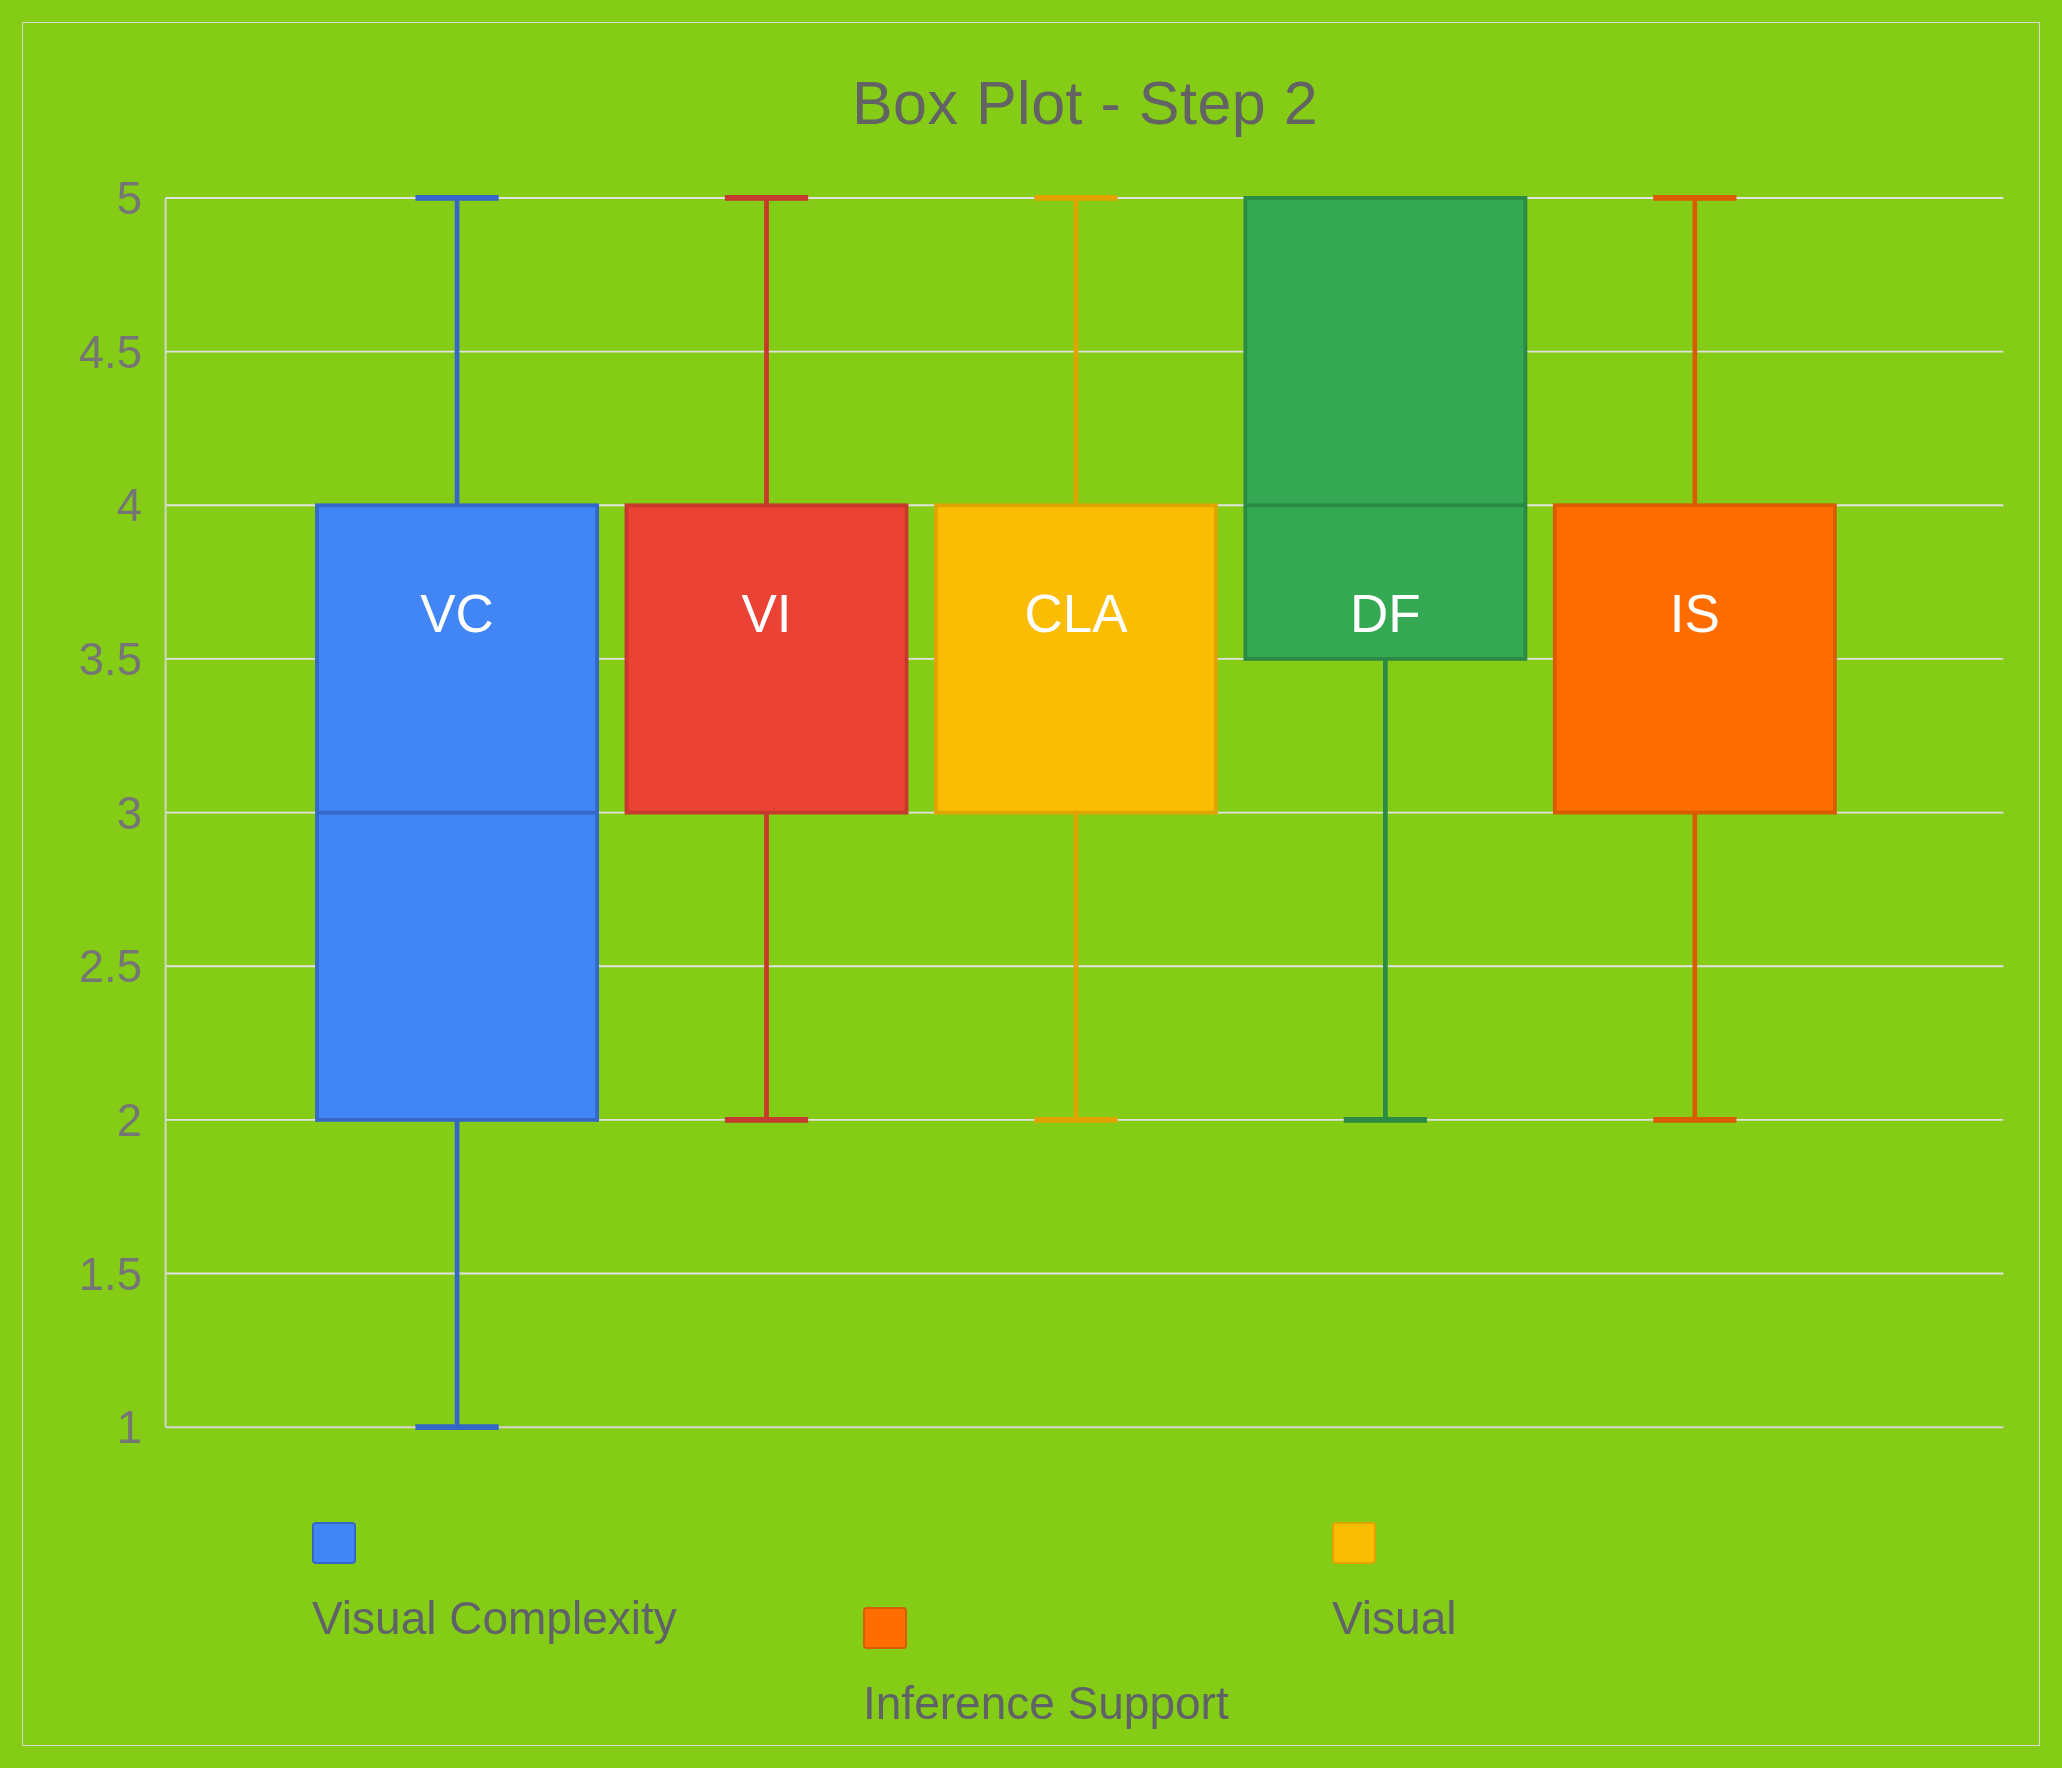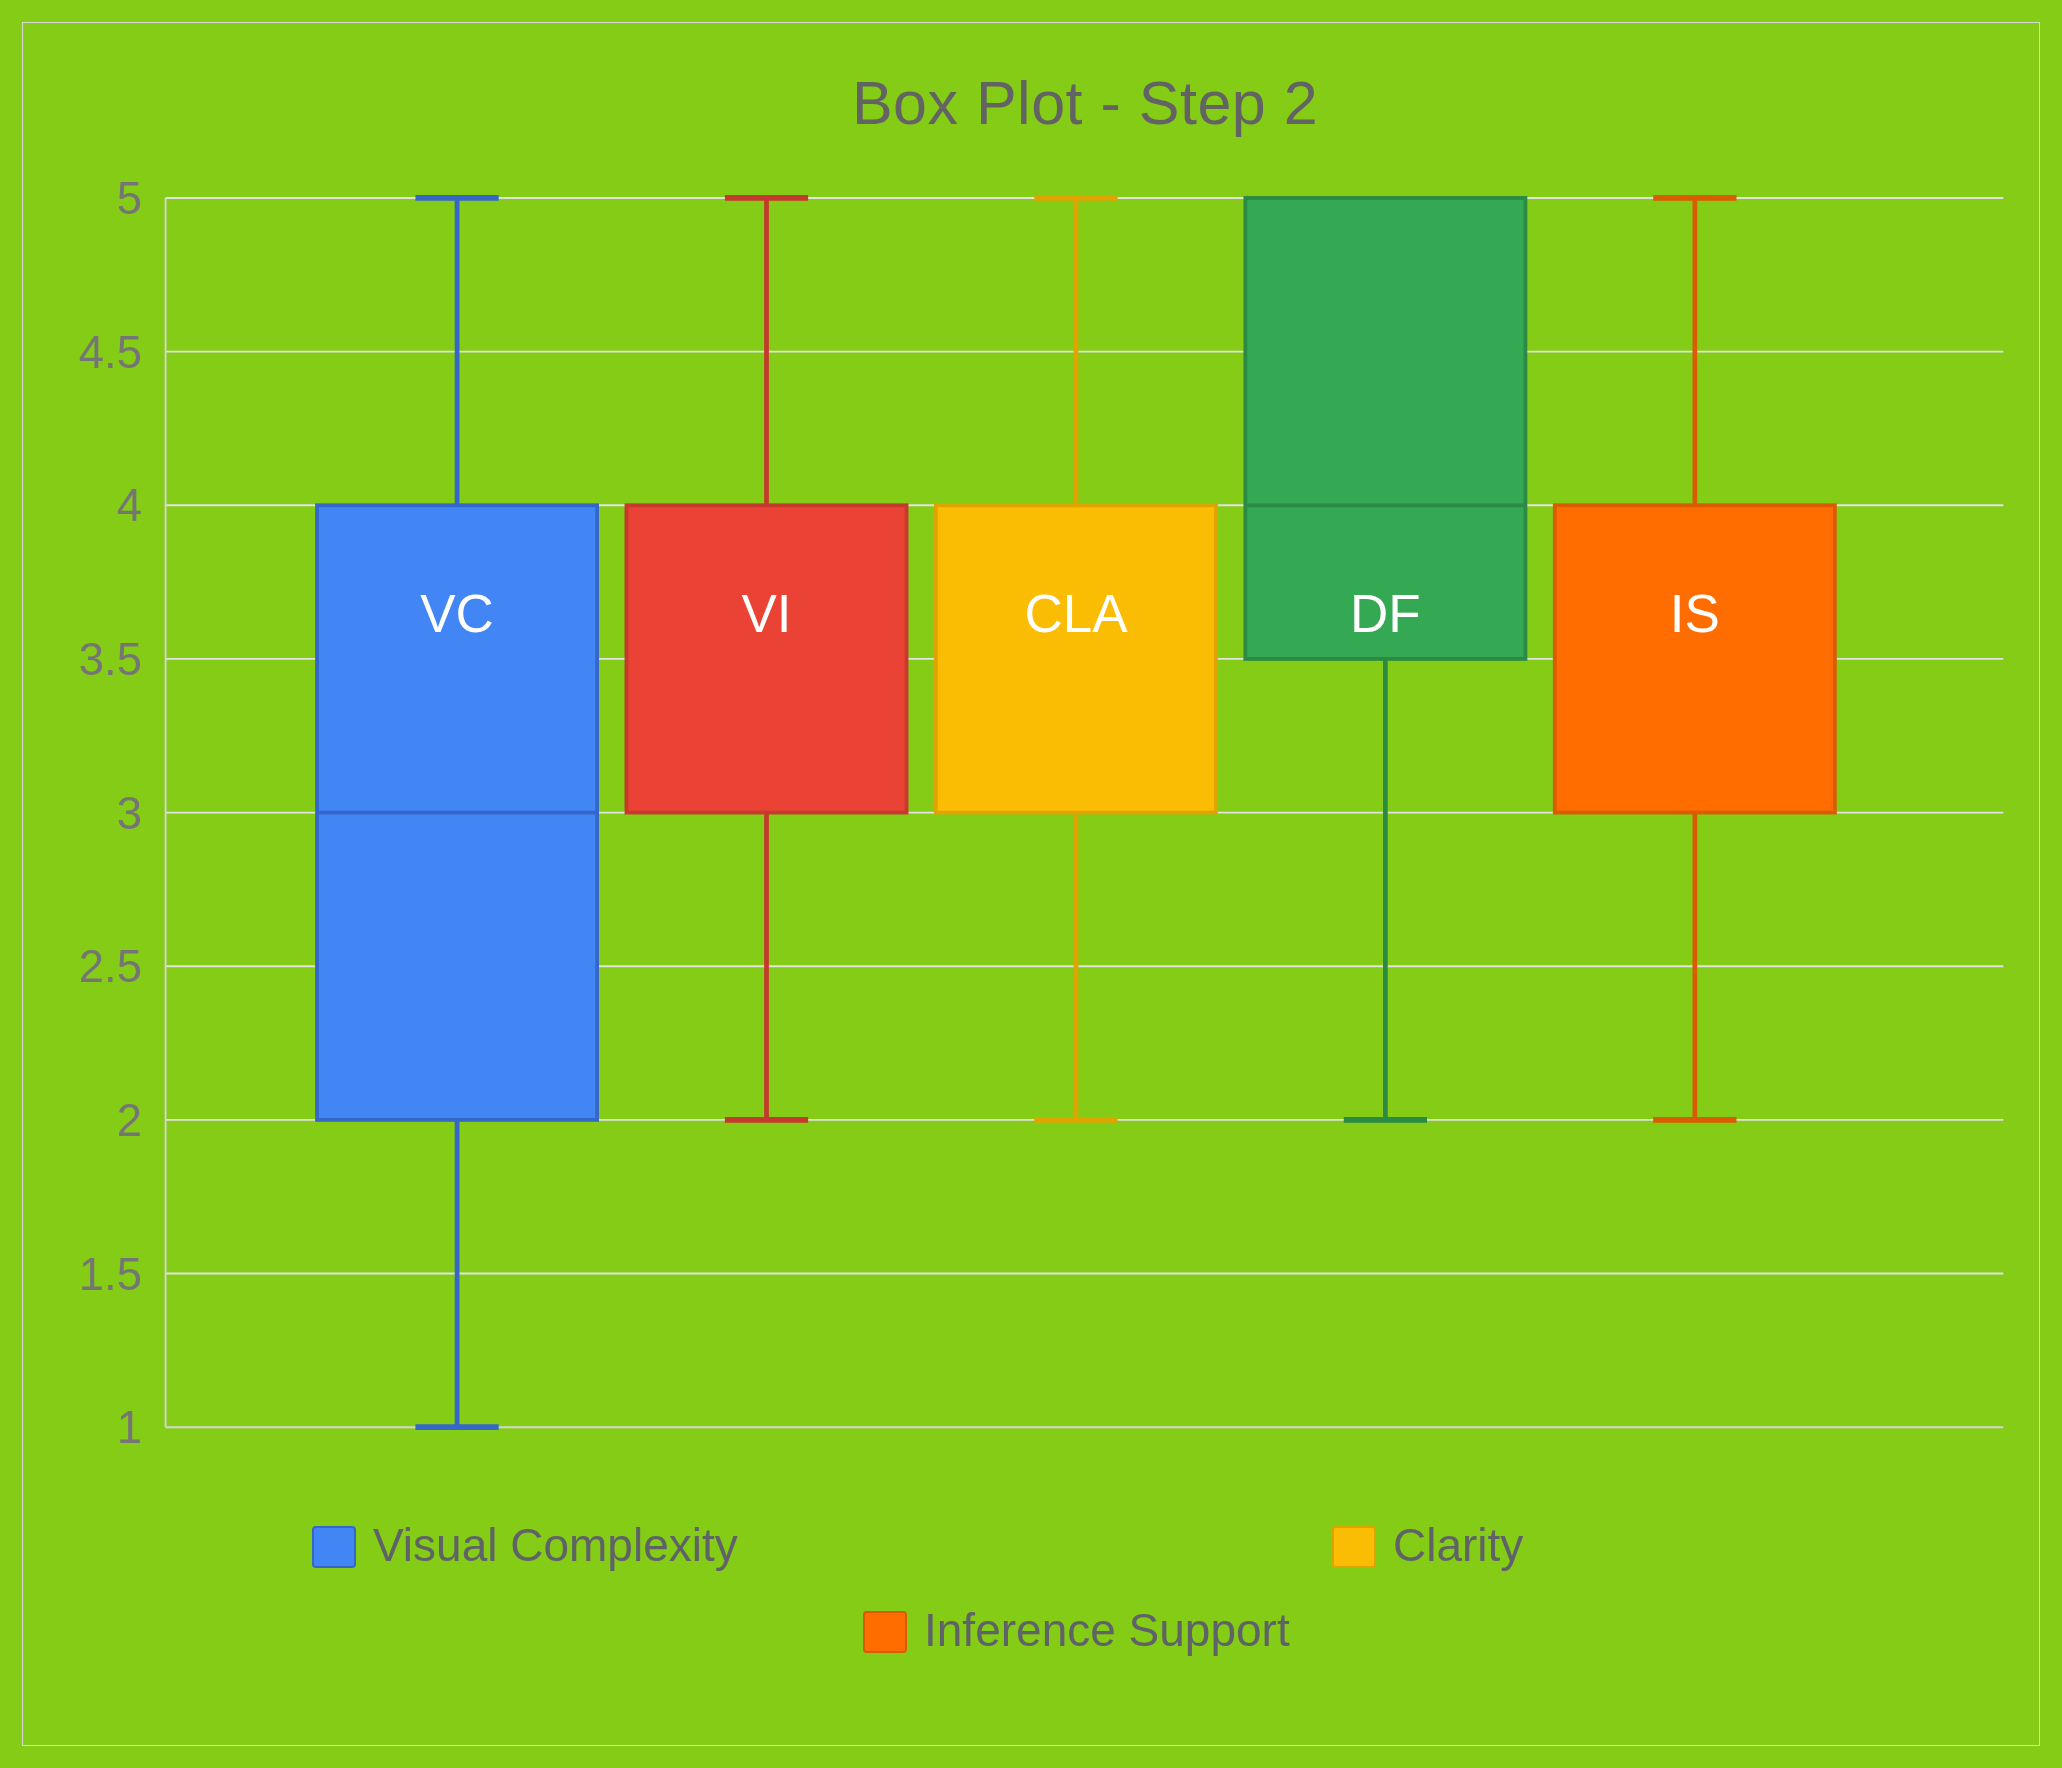--- a/index.html
+++ b/index.html
@@ -16,22 +16,22 @@
   }
   .chart-title{
     position:absolute;left:166px;top:68px;width:1838px;
     text-align:center;font-size:61px;font-weight:400;color:#636363;
     letter-spacing:0.5px;margin:0;
   }
   svg{position:absolute;left:0;top:0;}
   svg text{font-family:"Liberation Sans",sans-serif;}
   .legend{position:absolute;left:0;top:0;width:100%;height:100%;pointer-events:none;}
   .legend-item{
-    position:absolute;display:flex;align-items:flex-end;gap:17px;
-    pointer-events:auto;cursor:default;
+    position:absolute;display:flex;align-items:flex-start;gap:31px;
+    pointer-events:auto;cursor:default;flex-direction:column;
   }
   .legend-swatch{
     width:40px;height:38px;border-radius:3.8px;flex:0 0 auto;
     border:2.8px solid transparent;box-sizing:content-box;
   }
   .legend-label{font-size:46px;color:#5f6368;white-space:nowrap;line-height:1;}
 </style>
 </head>
 <body>
 
@@ -102,21 +102,21 @@
       </g>
     </svg>
 
   <div class="legend" id="legend">
       <div class="legend-item" style="left: 312px; top: 1522px;">
         <span class="legend-swatch" style="background: rgb(66, 133, 244); border-color: rgb(53, 103, 201);"></span>
         <span class="legend-label">Visual Complexity</span>
       </div>
       <div class="legend-item" style="left: 1332px; top: 1522px;">
         <span class="legend-swatch" style="background: rgb(251, 188, 4); border-color: rgb(224, 164, 0);"></span>
-        <span class="legend-label">Clarity</span>
+        <span class="legend-label">Visual</span>
       </div>
       <div class="legend-item" style="left: 820px; top: 1607px; padding-left: 43px;">
         <span class="legend-swatch" style="background: rgb(255, 109, 0); border-color: rgb(217, 92, 0);"></span>
         <span class="legend-label">Inference Support</span>
       </div>
     </div>
 </div>
 
 
 </body></html>

